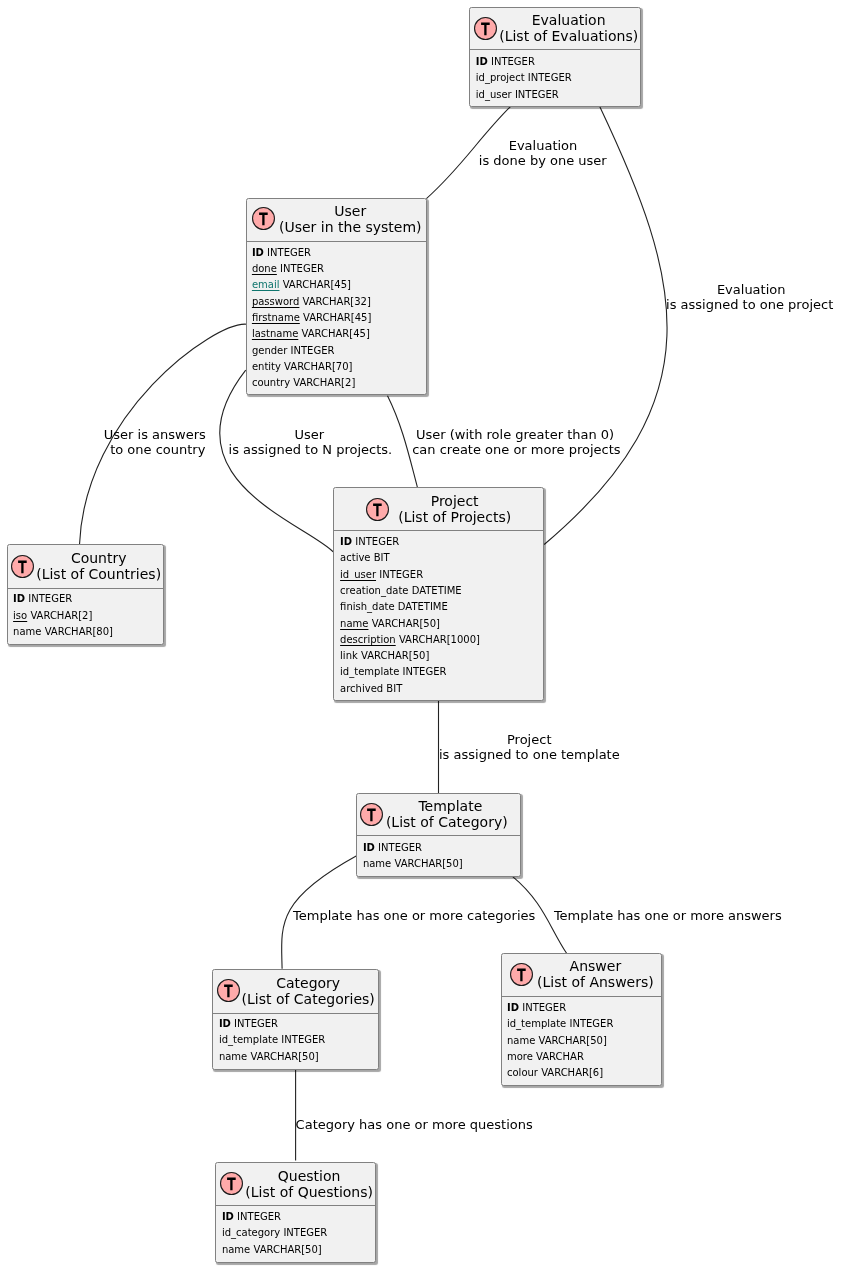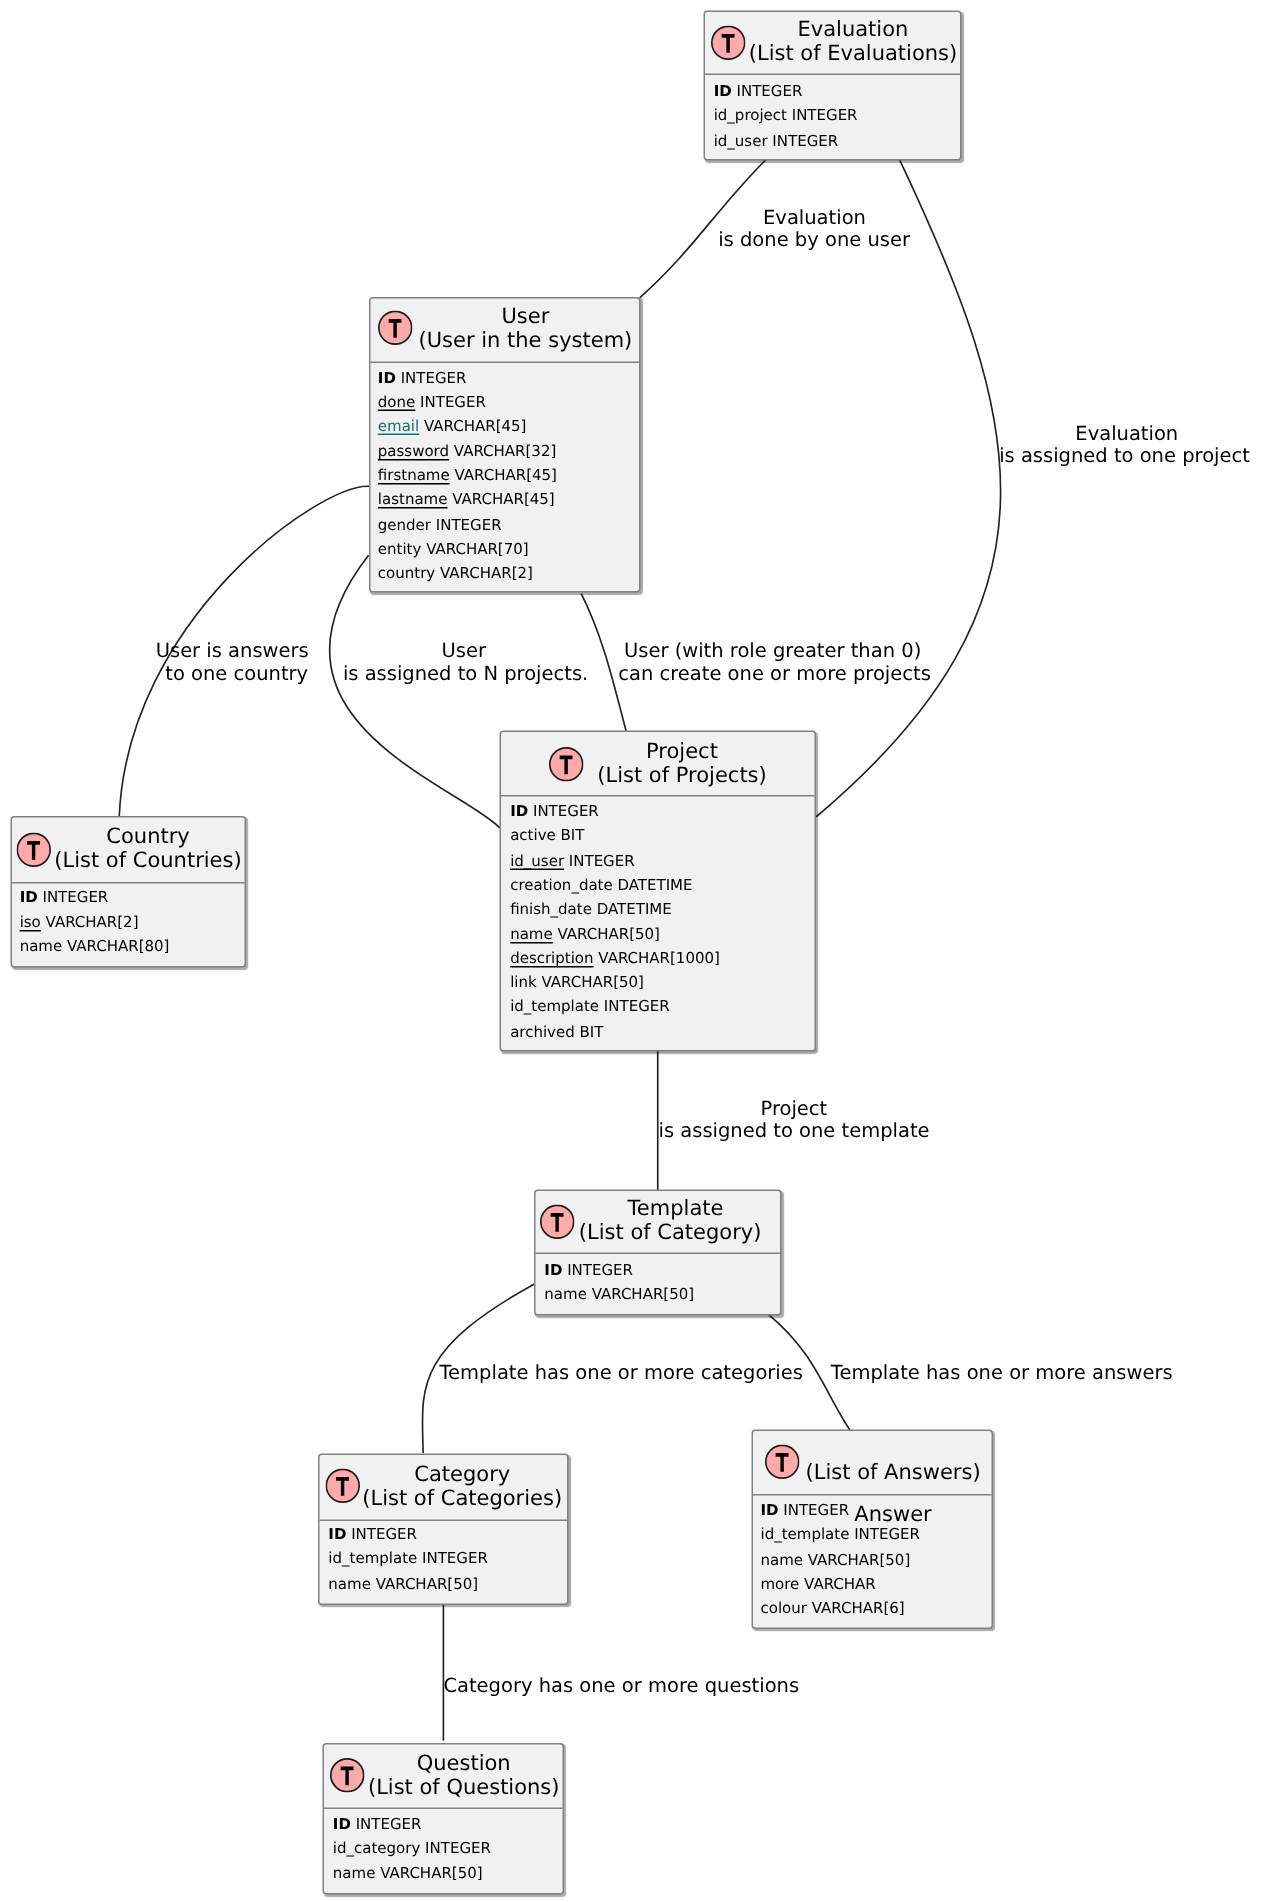--- a/index.html
+++ b/index.html
@@ -131,21 +131,21 @@
     <div class="field"><b>ID</b> <span>INTEGER</span></div>
     <div class="field"><span>id_template</span> <span>INTEGER</span></div>
     <div class="field"><span>name</span> <span>VARCHAR[50]</span></div>
   </div>
 </div>
 <div class="entity" style="left:500.9px;top:952.5px;width:161.0px;height:133.4px;">
   <div class="ent-badge" style="left:7.8px;top:9.2px;"><svg viewBox="0 0 23 23" width="23" height="23">
           <circle cx="11.5" cy="11.5" r="10.95" fill="#FFAAAA" stroke="#1b1b1b" stroke-width="1.1"></circle>
           <path d="M7.1 5.6 H15.7 V8.1 H12.55 V18.2 H10.25 V8.1 H7.1 Z" fill="#000000"></path>
         </svg></div>
-  <div class="ent-title" style="left:67.7px;top:4.50px;margin-top:44px;">Answer</div>
+  <div class="ent-title" style="left:67.7px;top:4.50px;">Answer</div>
   <div class="ent-sub" style="left:35.2px;top:20.80px;">(List of Answers)</div>
   <div class="ent-divider" style="top:42.9px;"></div>
   <div class="ent-fields" style="left:5.1px;top:46.60px;">
     <div class="field"><b>ID</b> <span>INTEGER</span></div>
     <div class="field"><span>id_template</span> <span>INTEGER</span></div>
     <div class="field"><span>name</span> <span>VARCHAR[50]</span></div>
     <div class="field"><span>more</span> <span>VARCHAR</span></div>
     <div class="field"><span>colour</span> <span>VARCHAR[6]</span></div>
   </div>
 </div>

